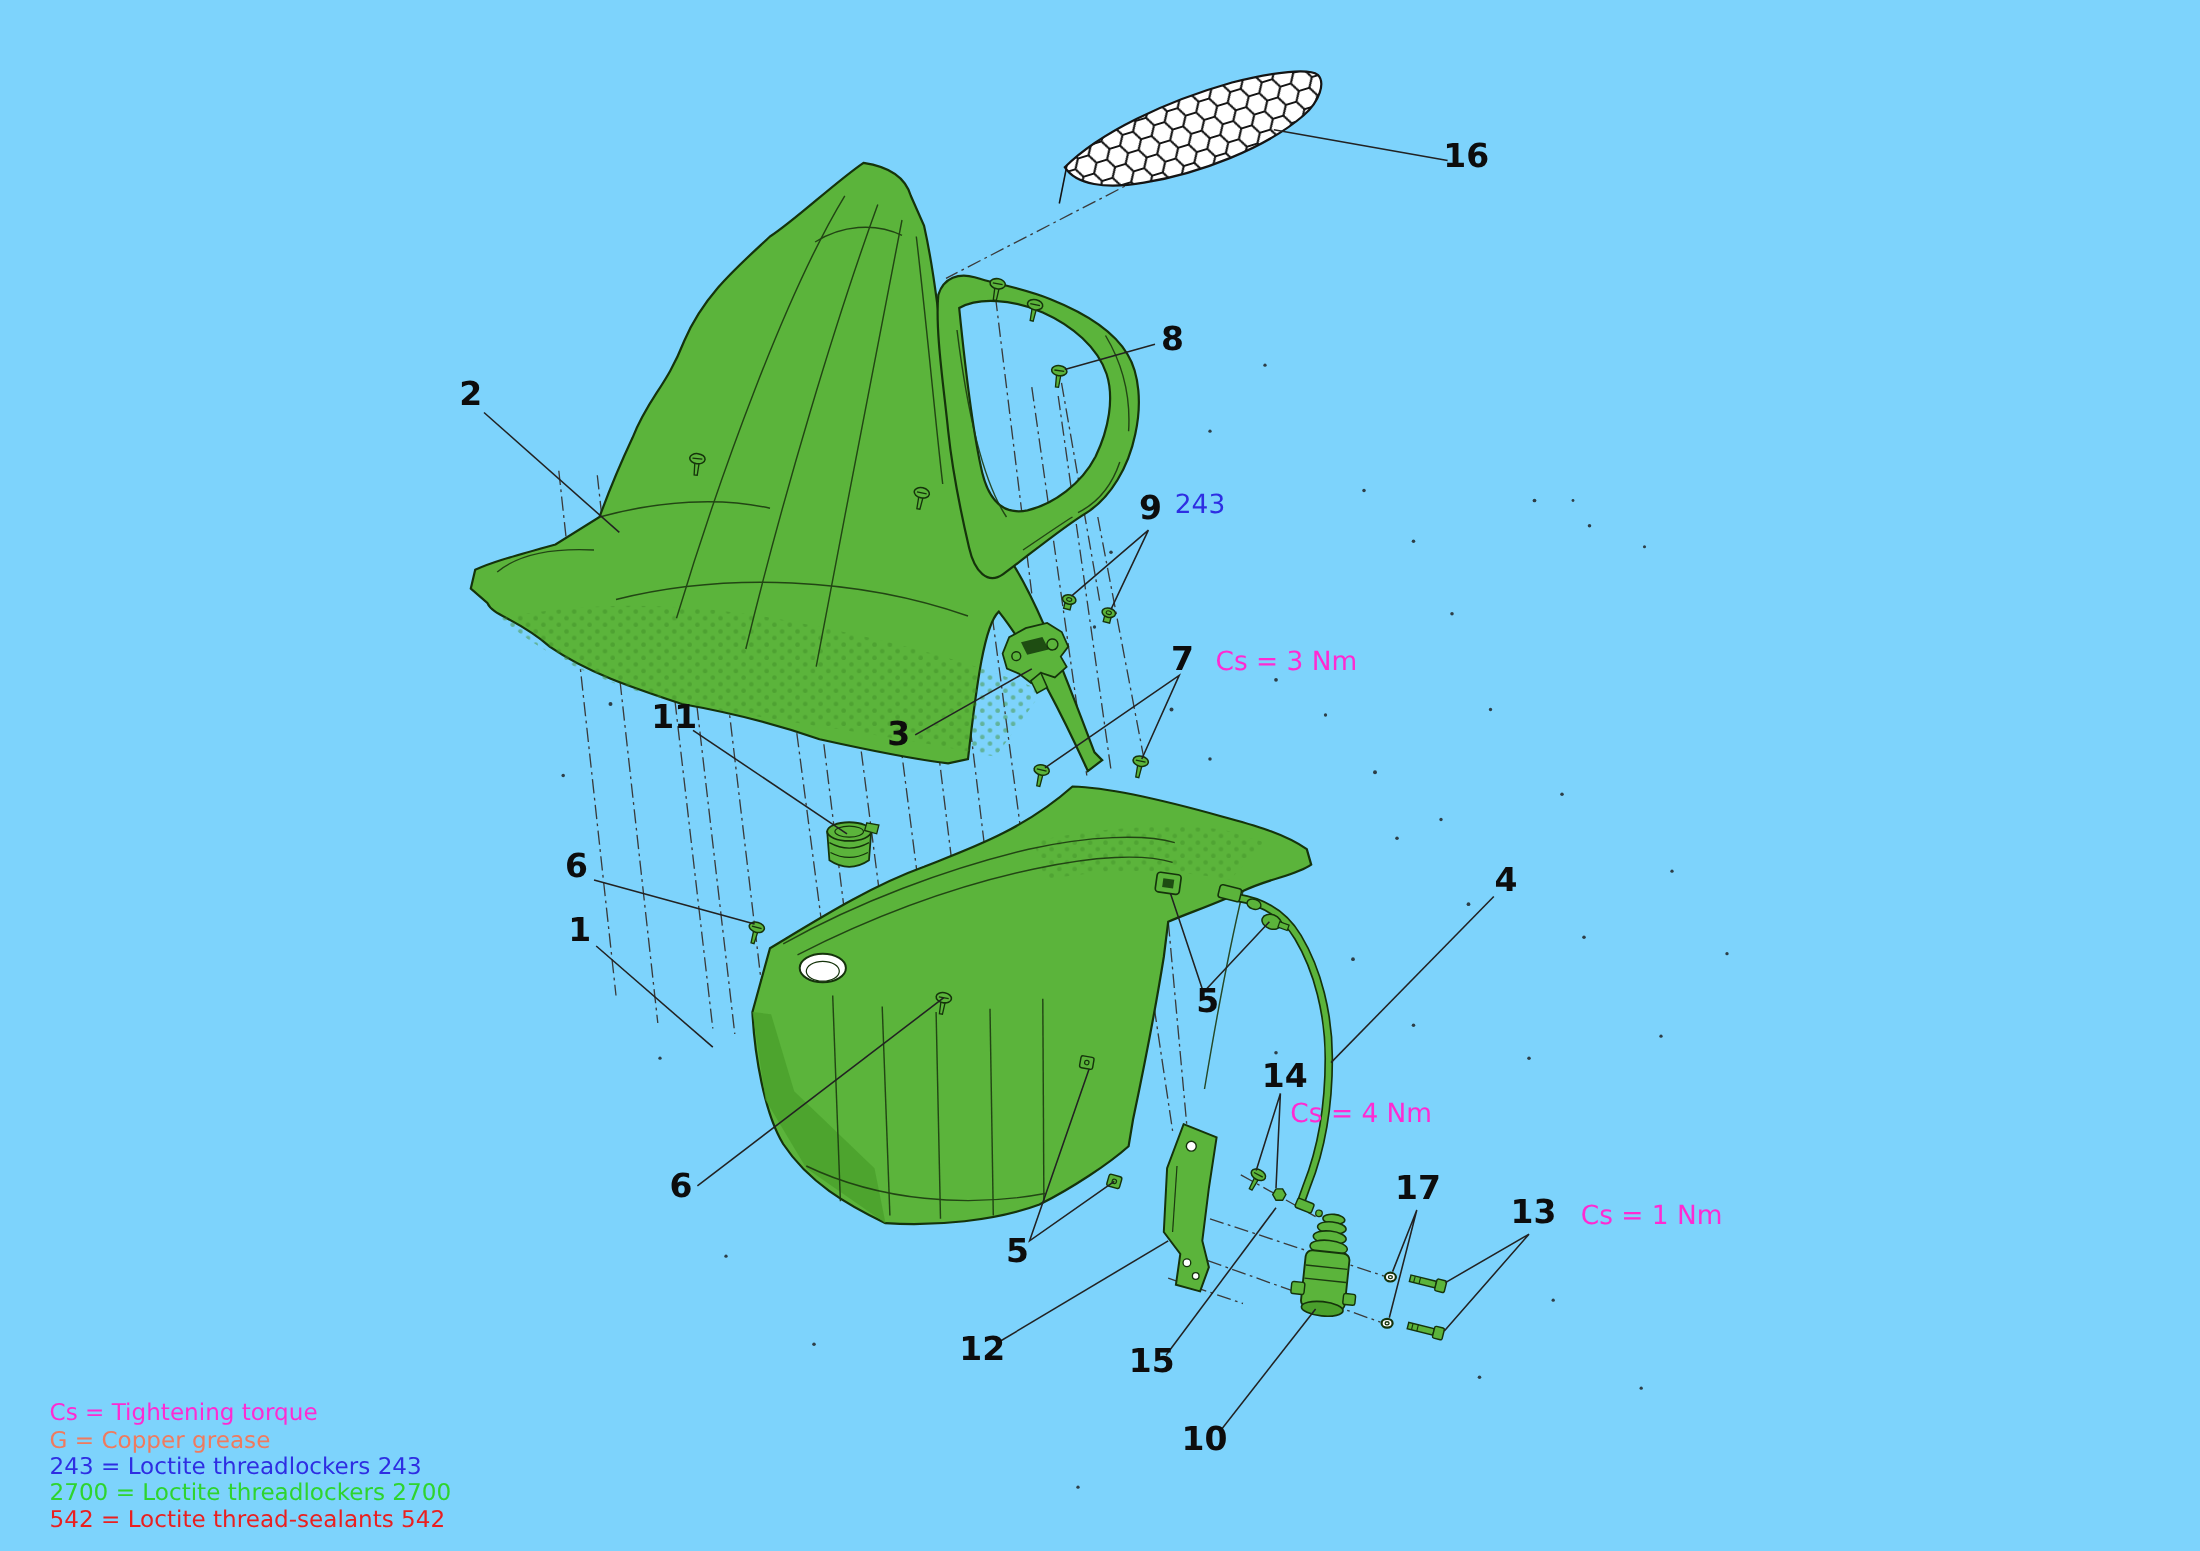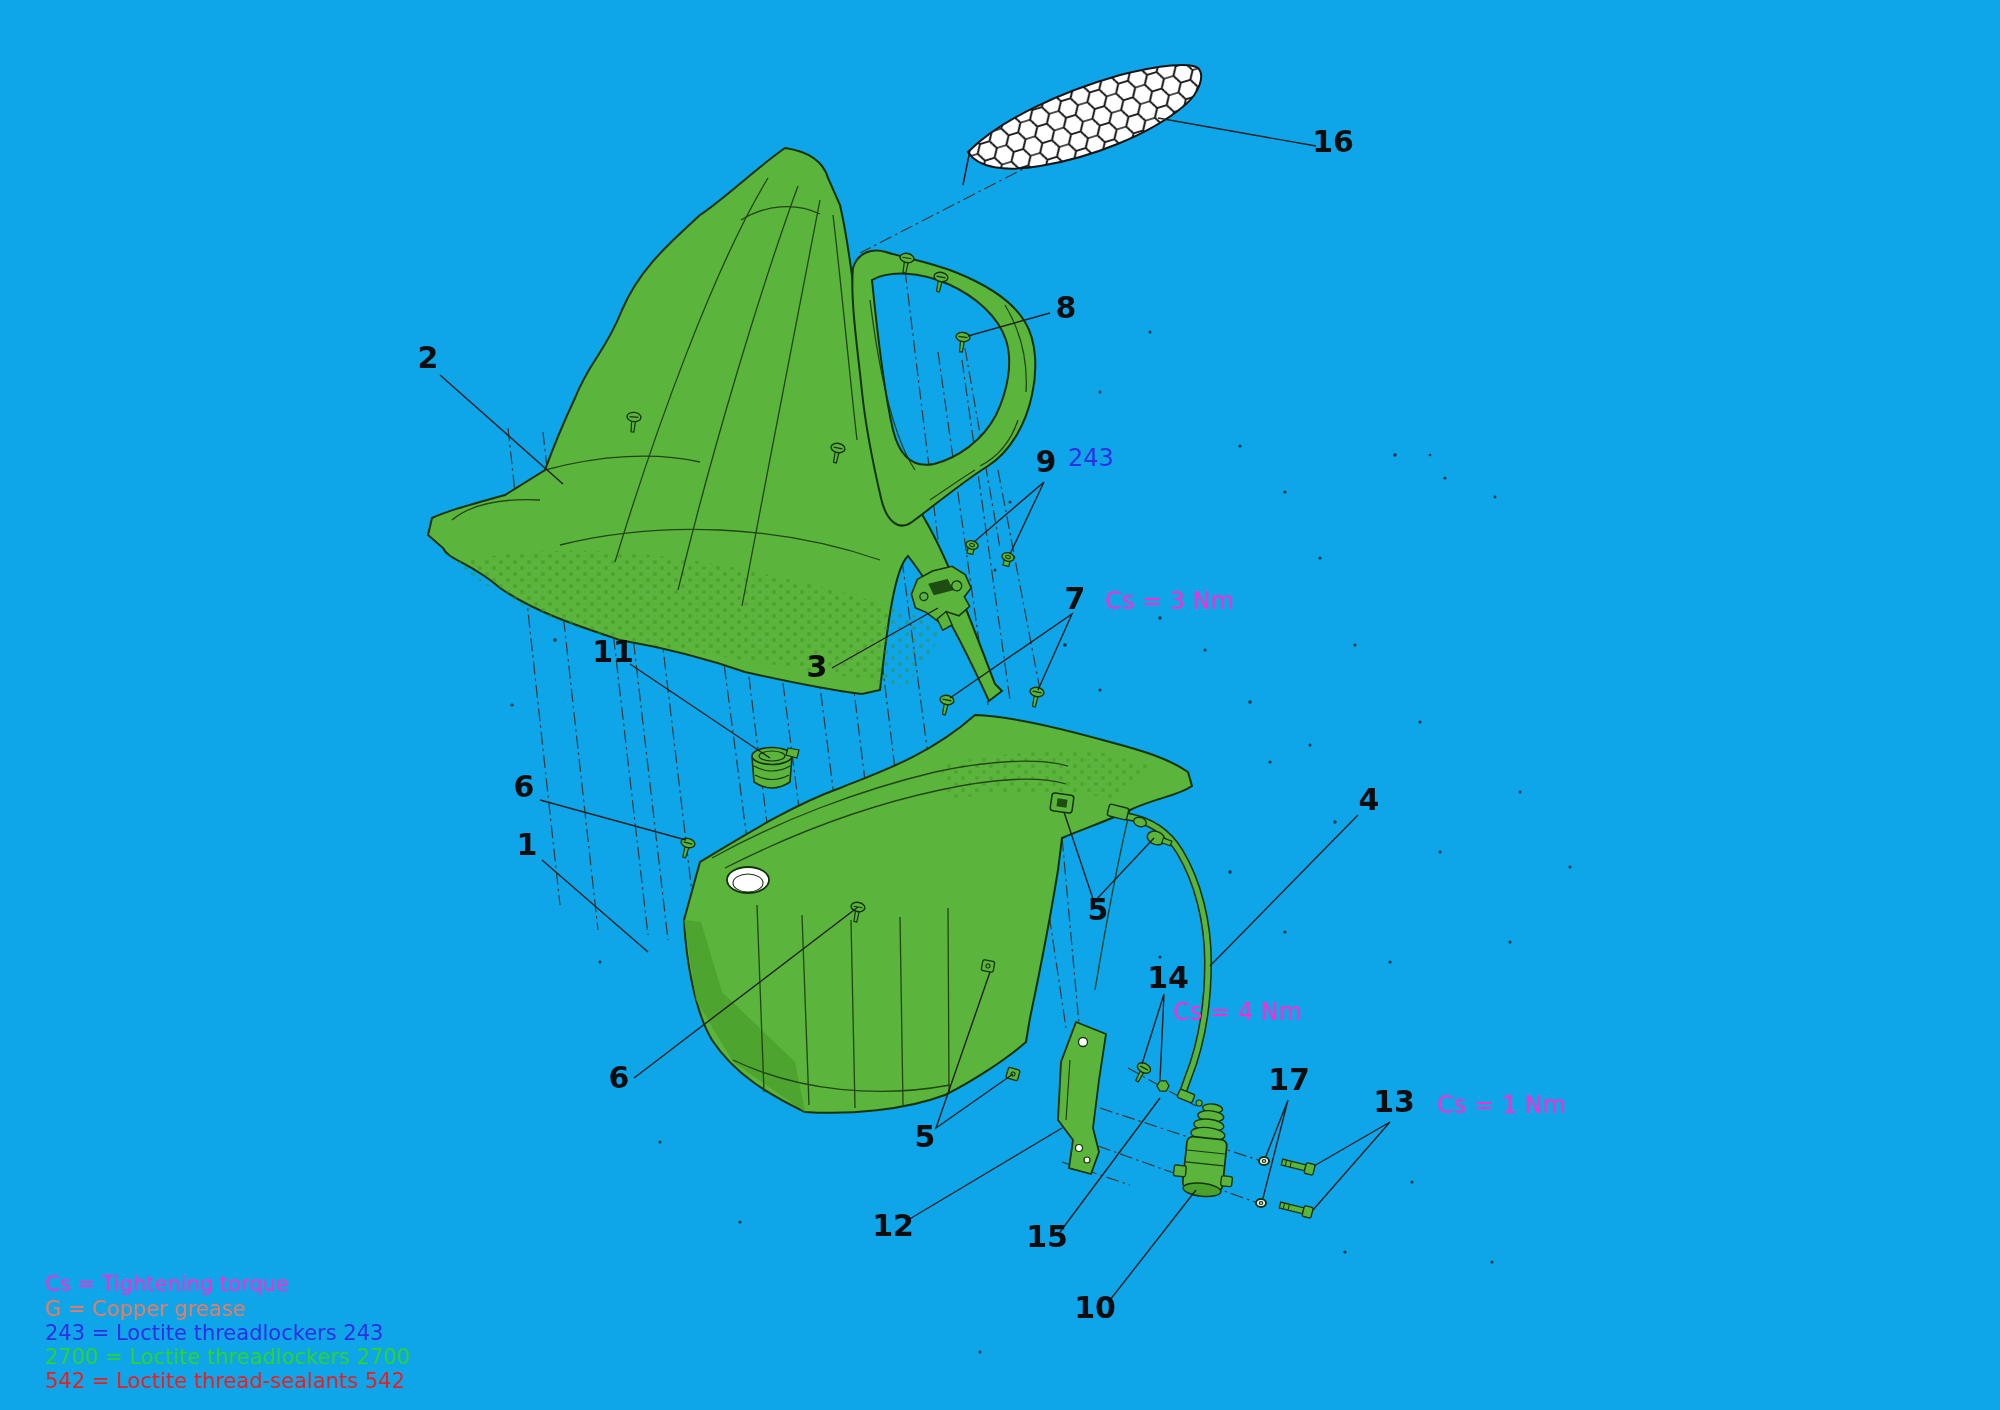--- a/index.html
+++ b/index.html
@@ -1,16 +1,16 @@
 <!DOCTYPE html>
 <html><head>
 <meta charset="utf-8">
 <style>
   html,body{margin:0;padding:0;background:#ffffff;}
-  .canvas{position:relative;width:2000px;height:1410px;background:#0ea5e9;overflow:hidden;
+  .canvas{position:relative;width:2000px;height:1410px;background:#7dd3fc;overflow:hidden;
           font-family:"DejaVu Sans", sans-serif;}
   svg{position:absolute;left:0;top:0;}
   text{font-family:"DejaVu Sans", sans-serif;}
   .callout{font-size:30px;font-weight:bold;fill:#0d0d0d;}
   .anno{font-size:24px;font-weight:500;}
   .legend{font-size:21px;font-weight:500;}
 </style>
 </head>
 <body>
 

